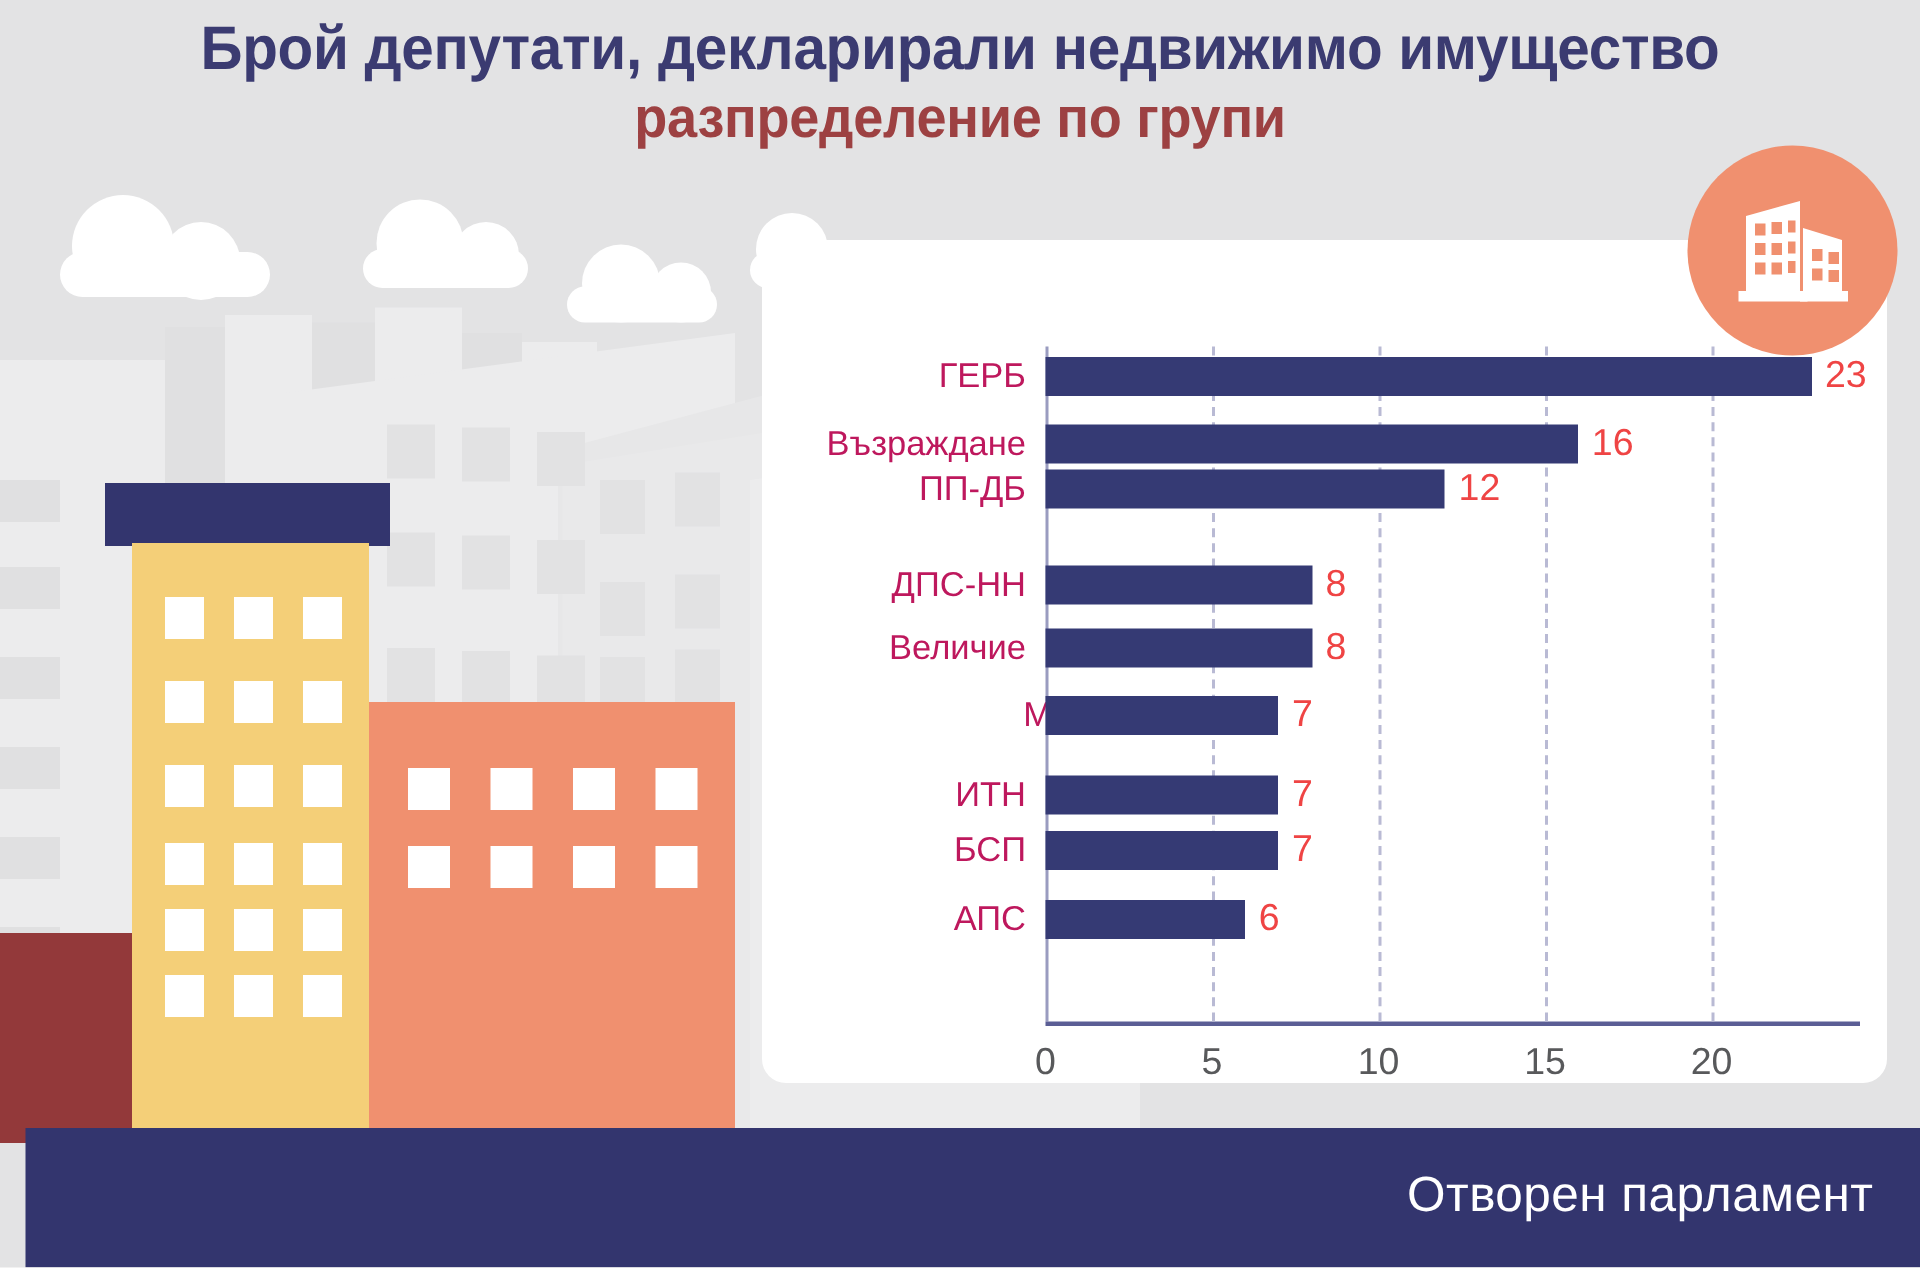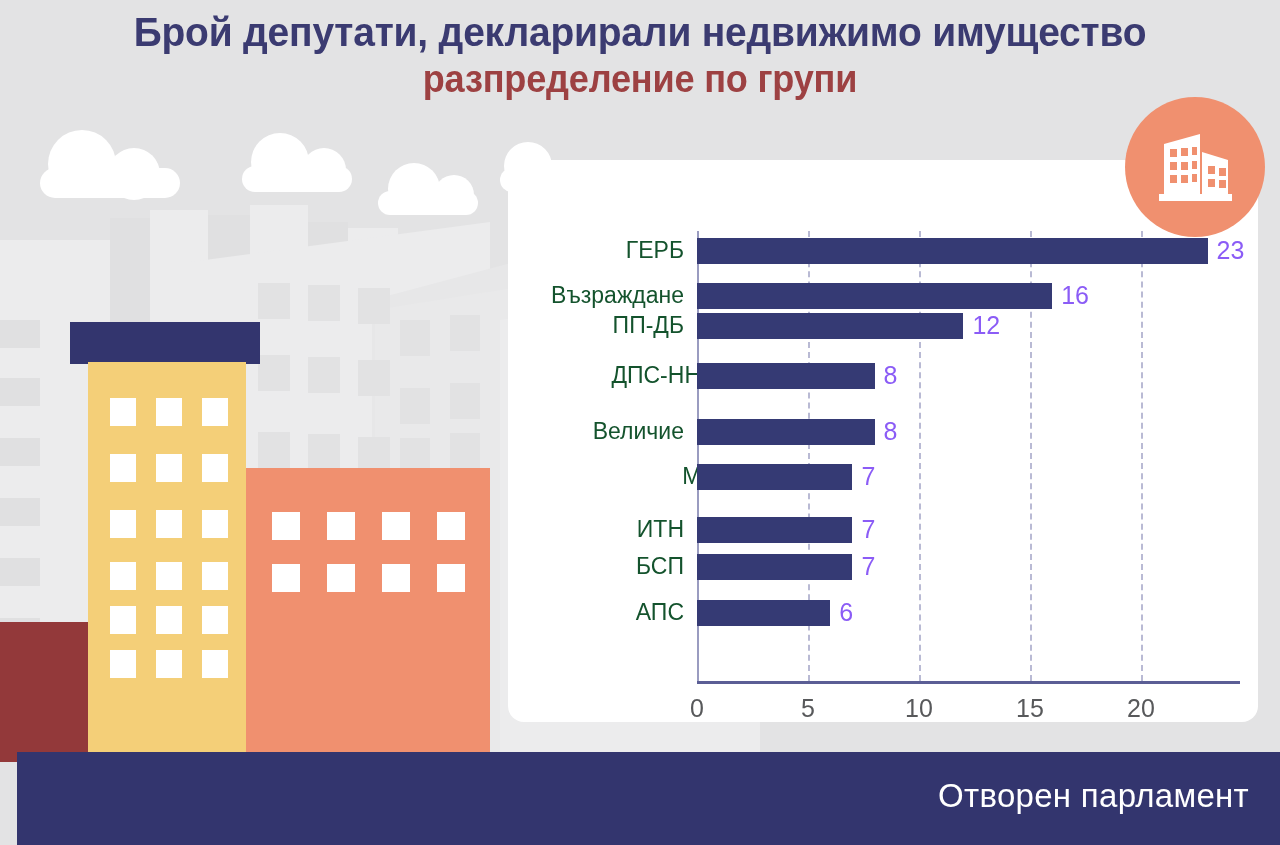--- a/index.html
+++ b/index.html
@@ -161,30 +161,30 @@
   .bar {
     position: absolute;
     left: 0;
     top: 0;
     height: 26px;
     background: #353a74;
   }
   .bar-value {
     position: absolute;
     top: -3px;
-    color: #8b5cf6;
+    color: #ef4444;
     font-size: 25px;
     line-height: 30px;
     white-space: nowrap;
   }
   .cat-label {
     position: absolute;
     right: 556px;            
     top: -3px;
-    color: #14532d;
+    color: #be185d;
     font-size: 23px;
     line-height: 30px;
     white-space: nowrap;
     text-align: right;
   }
 </style>
 </head>
 <body>
 
 <div class="stage">
@@ -329,21 +329,21 @@
             <div class="row" style="top: 52.2px; width: 543px;">
               <div class="cat-label">Възраждане</div>
               <div class="bar" style="width: 355.2px; background: rgb(53, 58, 116);"></div>
               <div class="bar-value" style="left: 364.2px;">16</div>
             </div>
             <div class="row" style="top: 82px; width: 543px;">
               <div class="cat-label">ПП-ДБ</div>
               <div class="bar" style="width: 266.4px; background: rgb(53, 58, 116);"></div>
               <div class="bar-value" style="left: 275.4px;">12</div>
             </div>
-            <div class="row" style="top: 132px; width: 543px; padding-left: 17px;">
+            <div class="row" style="top: 146px; width: 543px;">
               <div class="cat-label">ДПС-НН</div>
               <div class="bar" style="width: 177.6px; background: rgb(53, 58, 116);"></div>
               <div class="bar-value" style="left: 186.6px;">8</div>
             </div>
             <div class="row" style="top: 187.8px; width: 543px;">
               <div class="cat-label">Величие</div>
               <div class="bar" style="width: 177.6px; background: rgb(53, 58, 116);"></div>
               <div class="bar-value" style="left: 186.6px;">8</div>
             </div>
             <div class="row" style="top: 233px; width: 543px; padding-left: 48px;">

